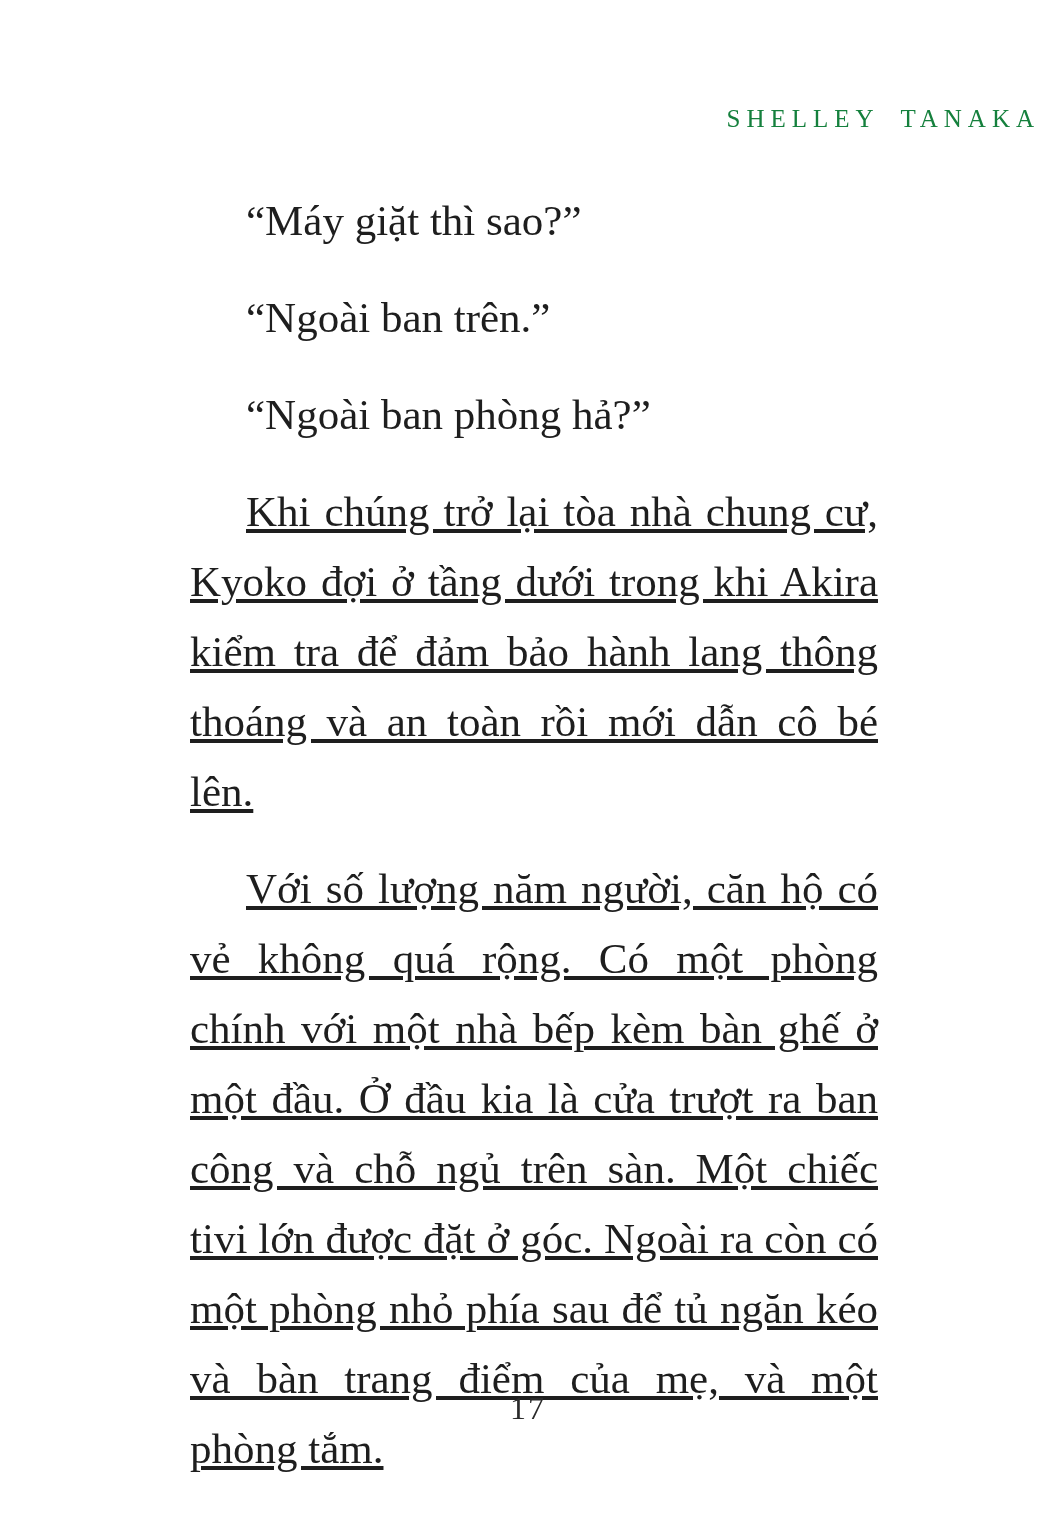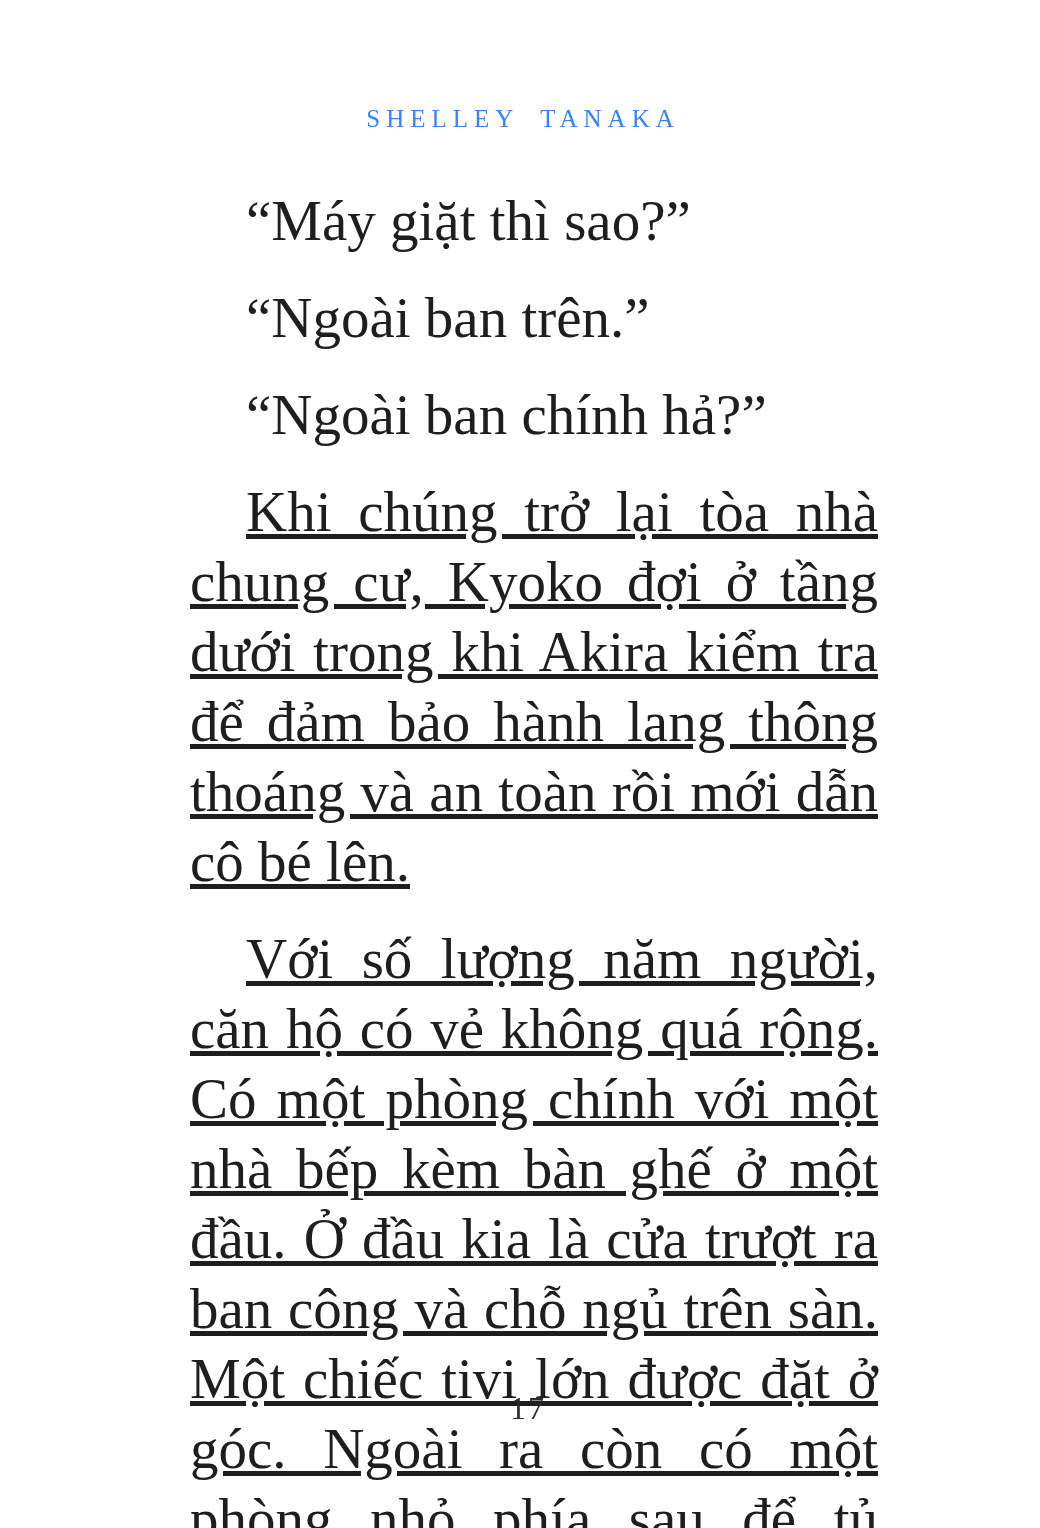--- a/index.html
+++ b/index.html
@@ -12,35 +12,35 @@
     width: 1040px;
     height: 1528px;
     background: #ffffff;
     color: #1e1e1e;
     font-family: "Liberation Serif", "DejaVu Serif", serif;
     overflow: hidden;
     box-sizing: border-box;
   }
   .running-header {
     padding-top: 102px;
-    text-align: center;
+    text-align: right;
     font-size: 25px;
     line-height: 34px;
     letter-spacing: 6px;
     word-spacing: 10px;
     text-indent: 6px; 
-    color: #3b82f6;
+    color: #15803d;
     text-transform: uppercase;
   }
   .text-block {
     margin: 50px 162px 0 190px; 
   }
   .text-block p {
     margin: 0 0 27px 0;
-    font-size: 57px;
+    font-size: 43px;
     line-height: 70px;
   }
   p.dialogue {
     text-indent: 56px;
     text-align: left;
   }
   p.body-para {
     text-indent: 56px;
     text-align: justify;
     text-decoration: underline;
@@ -61,20 +61,20 @@
 </head>
 <body>
 
 <div class="page">
 
   <div class="running-header">SHELLEY TANAKA</div>
 
   <div class="text-block">
     <p class="dialogue">“Máy giặt thì sao?”</p>
     <p class="dialogue">“Ngoài ban trên.”</p>
-    <p class="dialogue">“Ngoài ban chính hả?”</p>
+    <p class="dialogue">“Ngoài ban phòng hả?”</p>
     <p class="body-para">Khi chúng trở lại tòa nhà chung cư, Kyoko đợi ở tầng dưới trong khi Akira kiểm tra để đảm bảo hành lang thông thoáng và an toàn rồi mới dẫn cô bé lên.</p>
     <p class="body-para">Với số lượng năm người, căn hộ có vẻ không quá rộng. Có một phòng chính với một nhà bếp kèm bàn ghế ở một đầu. Ở đầu kia là cửa trượt ra ban công và chỗ ngủ trên sàn. Một chiếc tivi lớn được đặt ở góc. Ngoài ra còn có một phòng nhỏ phía sau để tủ ngăn kéo và bàn trang điểm của mẹ, và một phòng tắm.</p>
   </div>
 
   <div class="page-footer">17</div>
 
 </div>
 
 </body></html>

